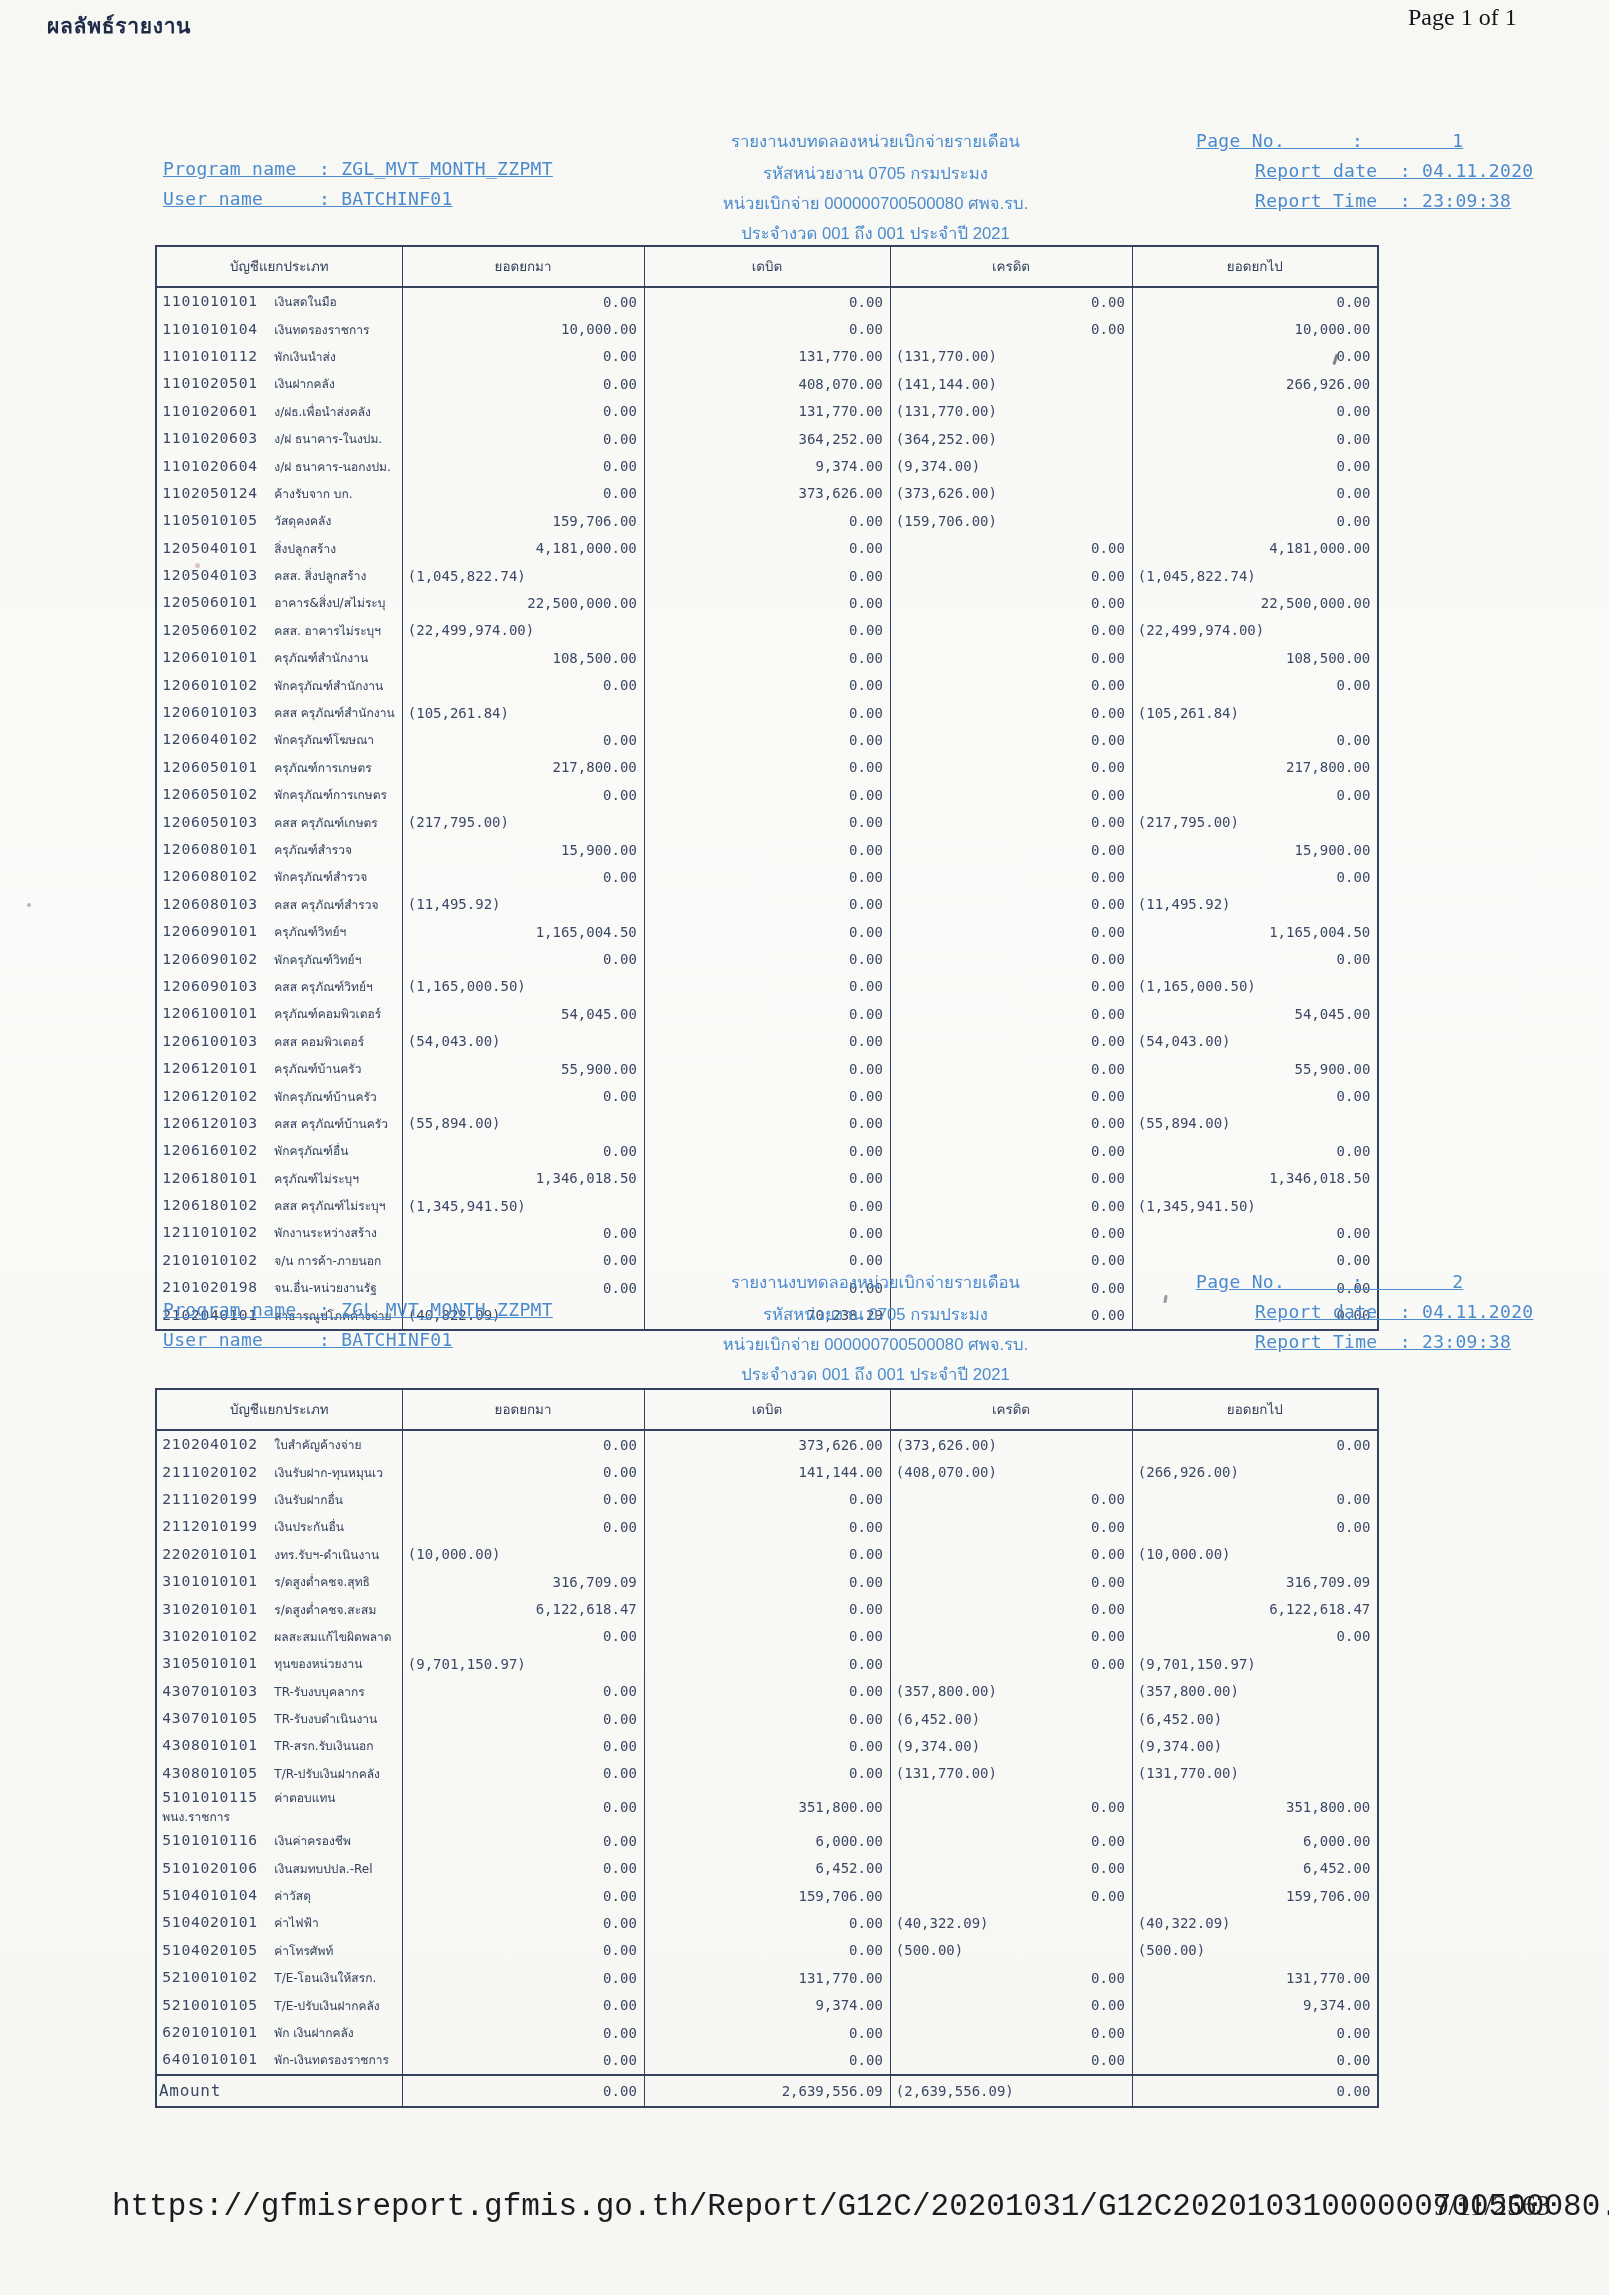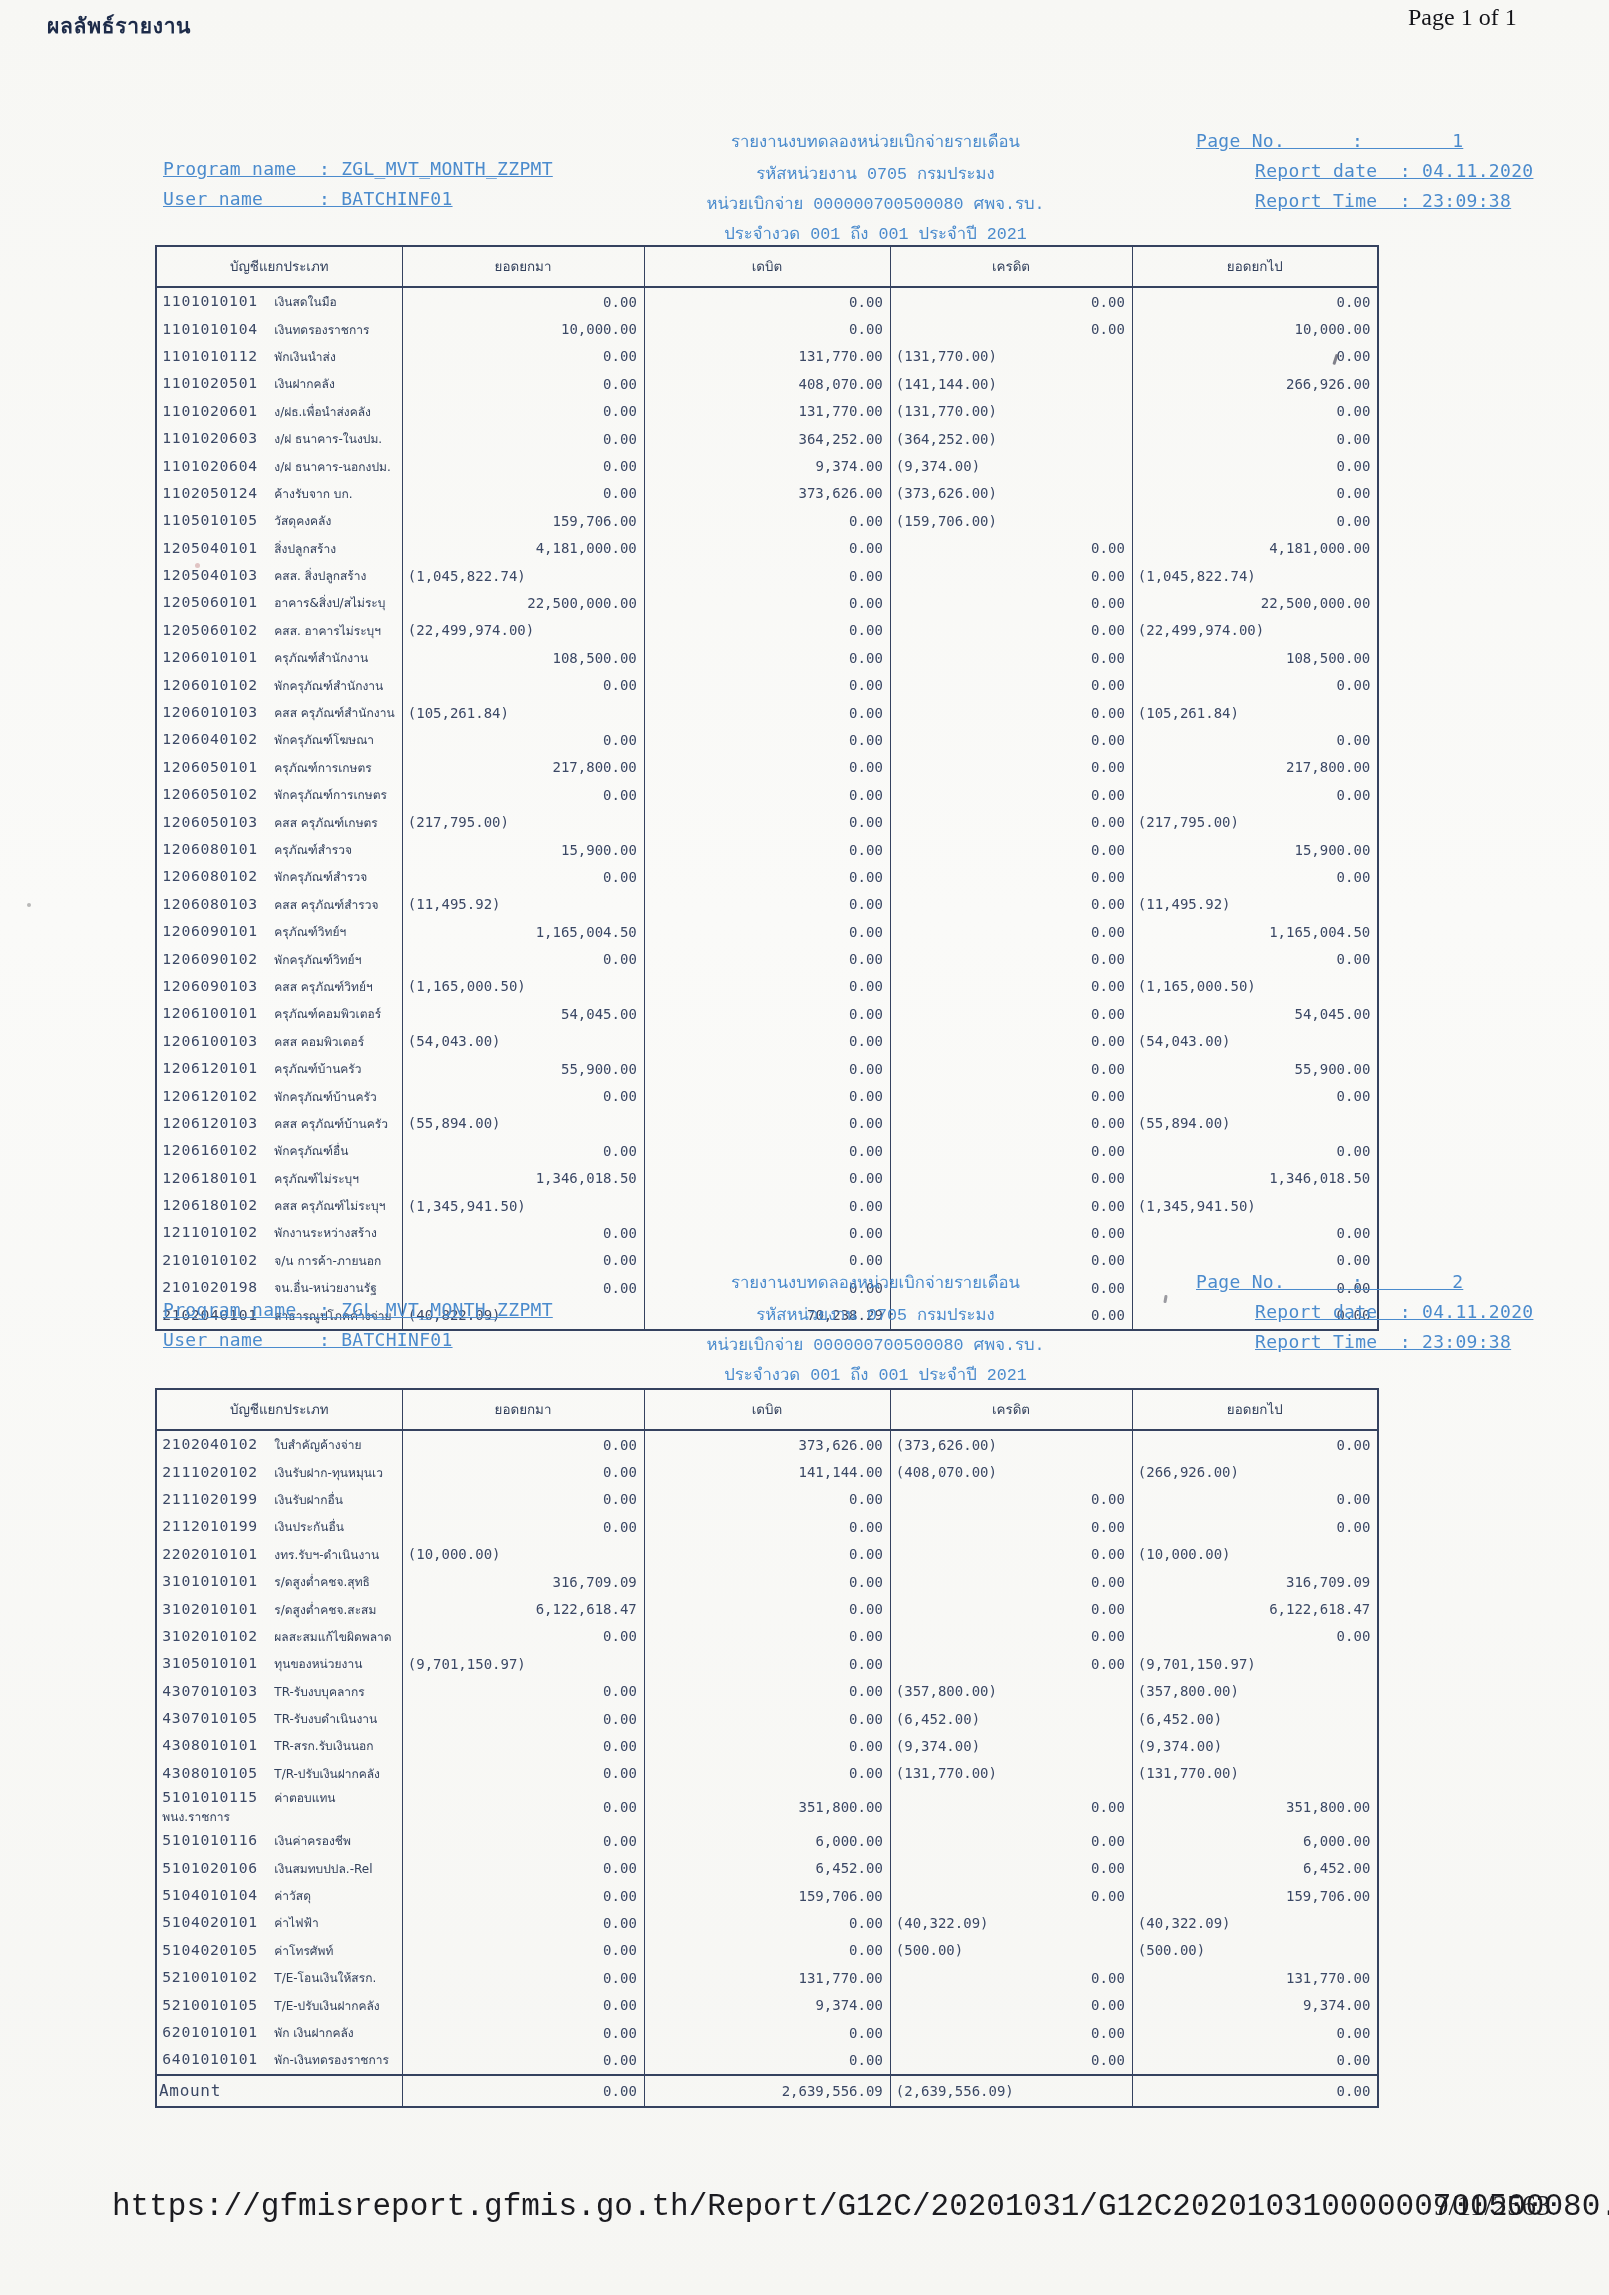--- a/index.html
+++ b/index.html
@@ -21,21 +21,21 @@
   }
   
   .print{
     color:#4b8bcd;
     font-family:"DejaVu Sans Mono","DejaVu Sans",monospace;
     white-space:pre;
     font-size:18px;letter-spacing:0.3px;text-decoration:underline;
   }
   .thaiprint{
     color:#4b8bcd;
-    font-family:Liberation Mono, monospace;
+    font-family:Liberation Sans, sans-serif;
     white-space:pre;
     font-size:16.7px;
   }
   .meta-line{position:absolute;}
   .meta-center{position:absolute;left:575px;width:601px;text-align:center;}
   
   table.tb{
     position:absolute;left:155px;
     width:1224px;border-collapse:collapse;table-layout:fixed;
     font-family:"DejaVu Sans Mono","DejaVu Sans",monospace;

